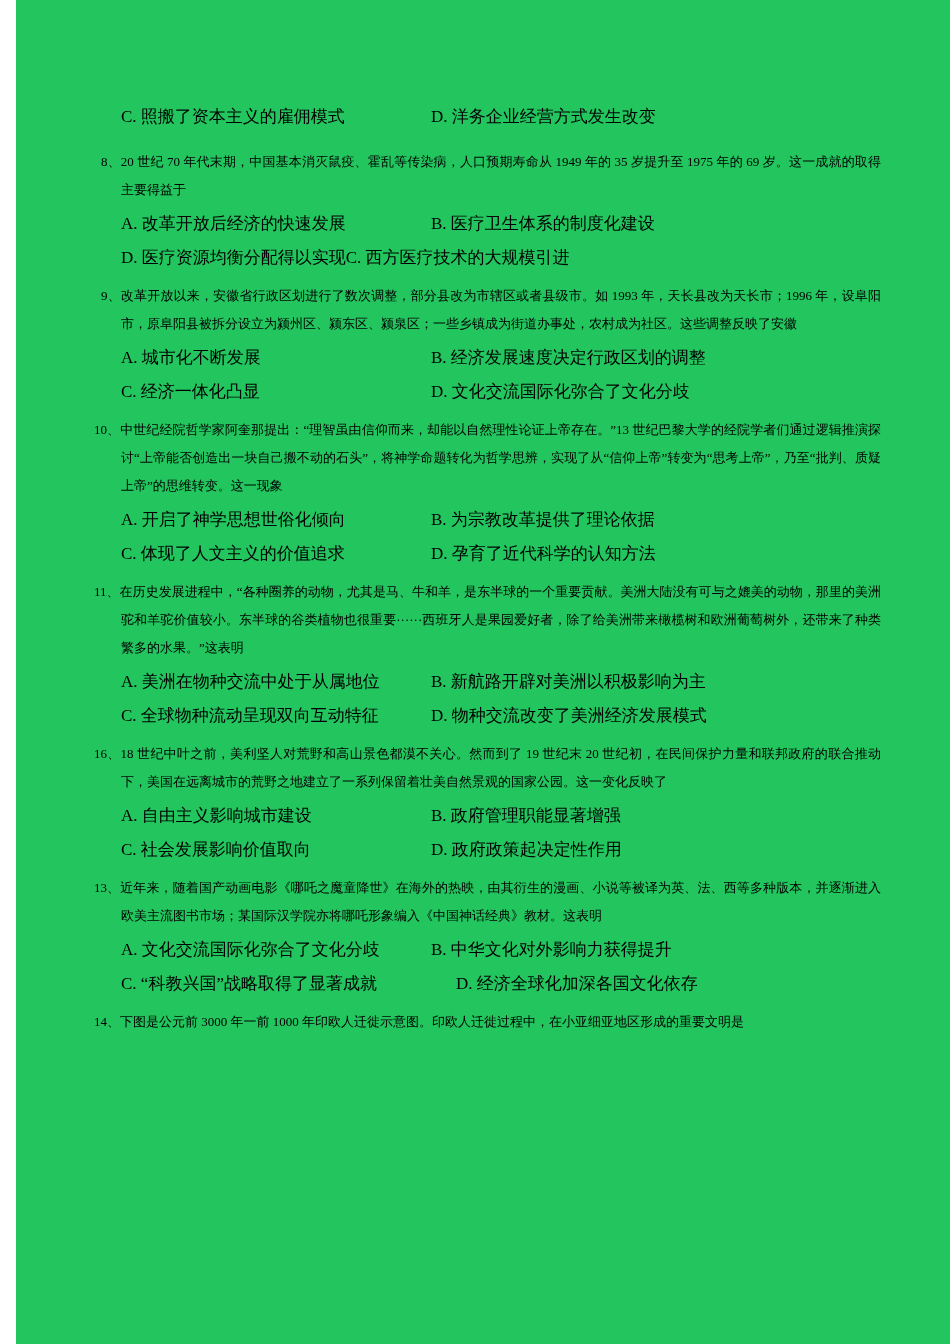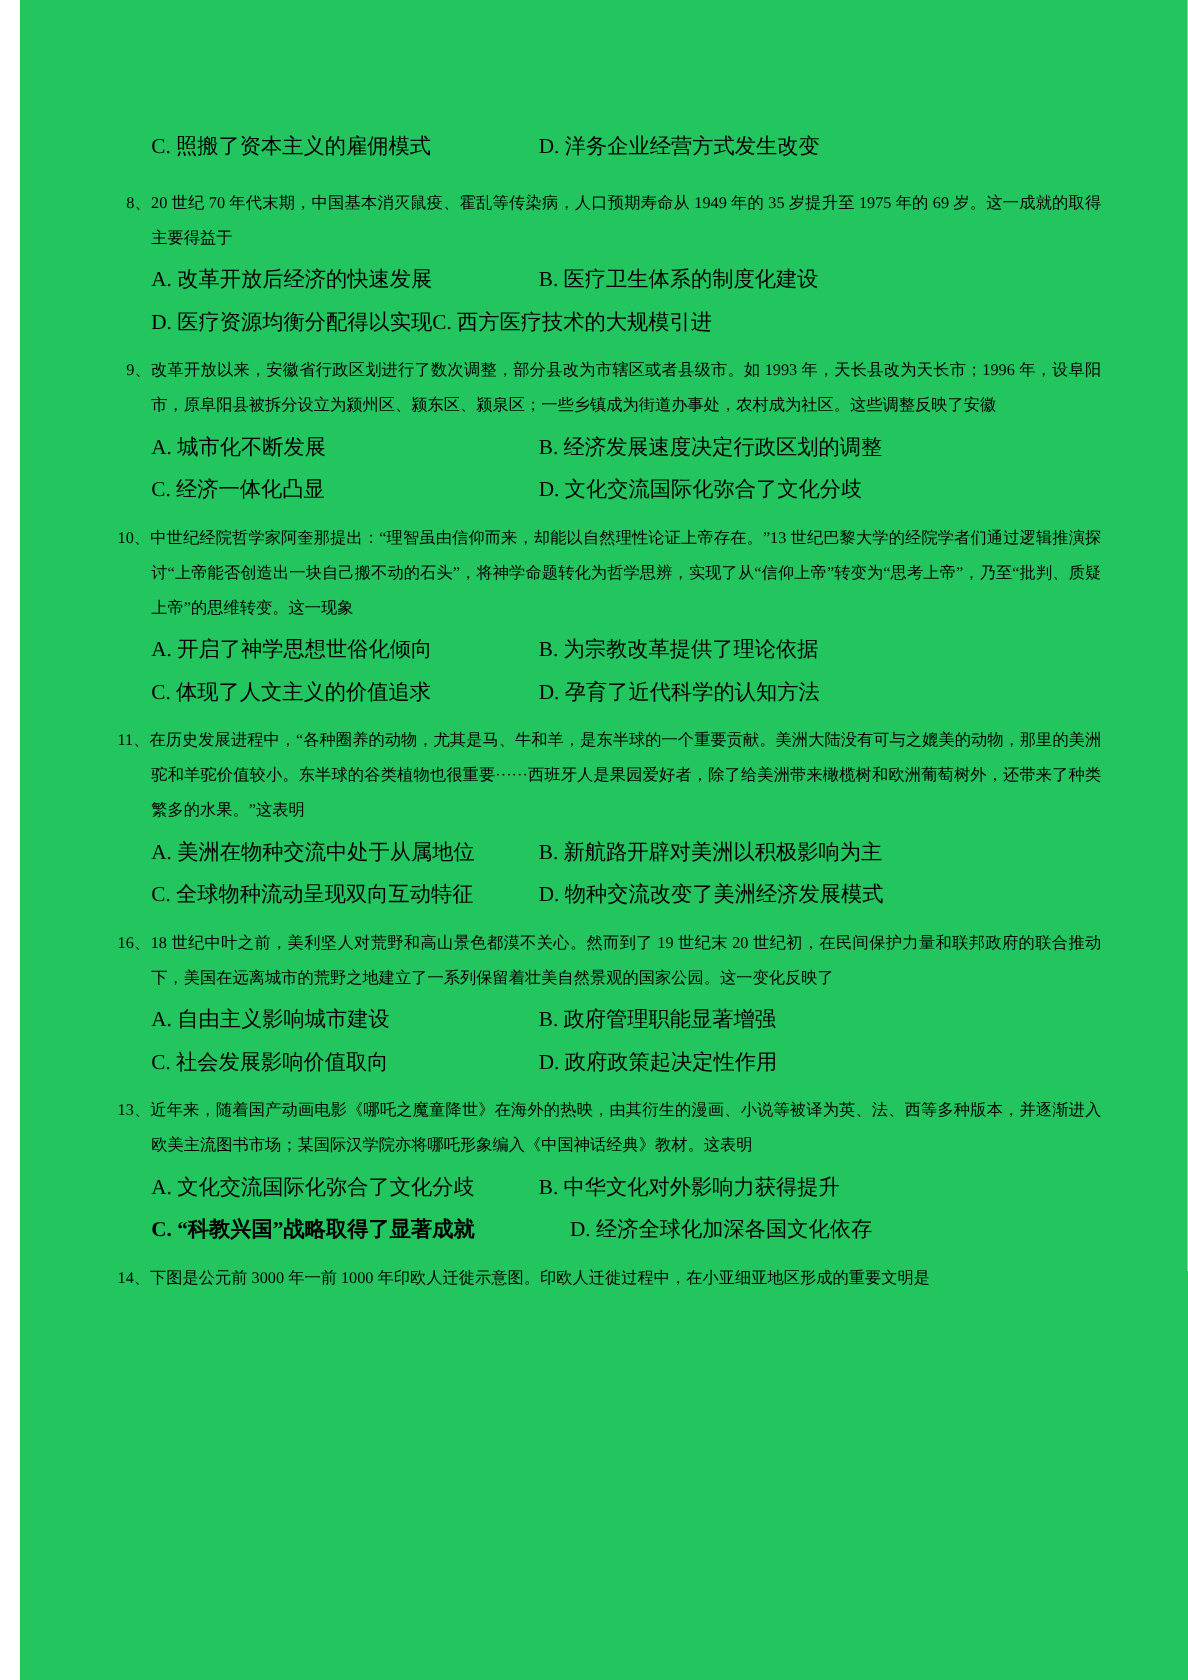--- a/index.html
+++ b/index.html
@@ -38,21 +38,20 @@
     font-size: 17px;
     line-height: 28px;
   }
   .opt-row .opt-left {
     flex: 0 0 310px;
     width: 310px;
   }
   .opt-row--wide .opt-left {
     flex: 0 0 335px;
     width: 335px;
-    font-weight: bold;
   }
   .opt { white-space: nowrap; }
   .question { margin-top: 10px; }
   .question--first { margin-top: 17px; }
   .leading { margin-top: 0; }
 </style>
 </head>
 <body>
 
 <div class="page">

